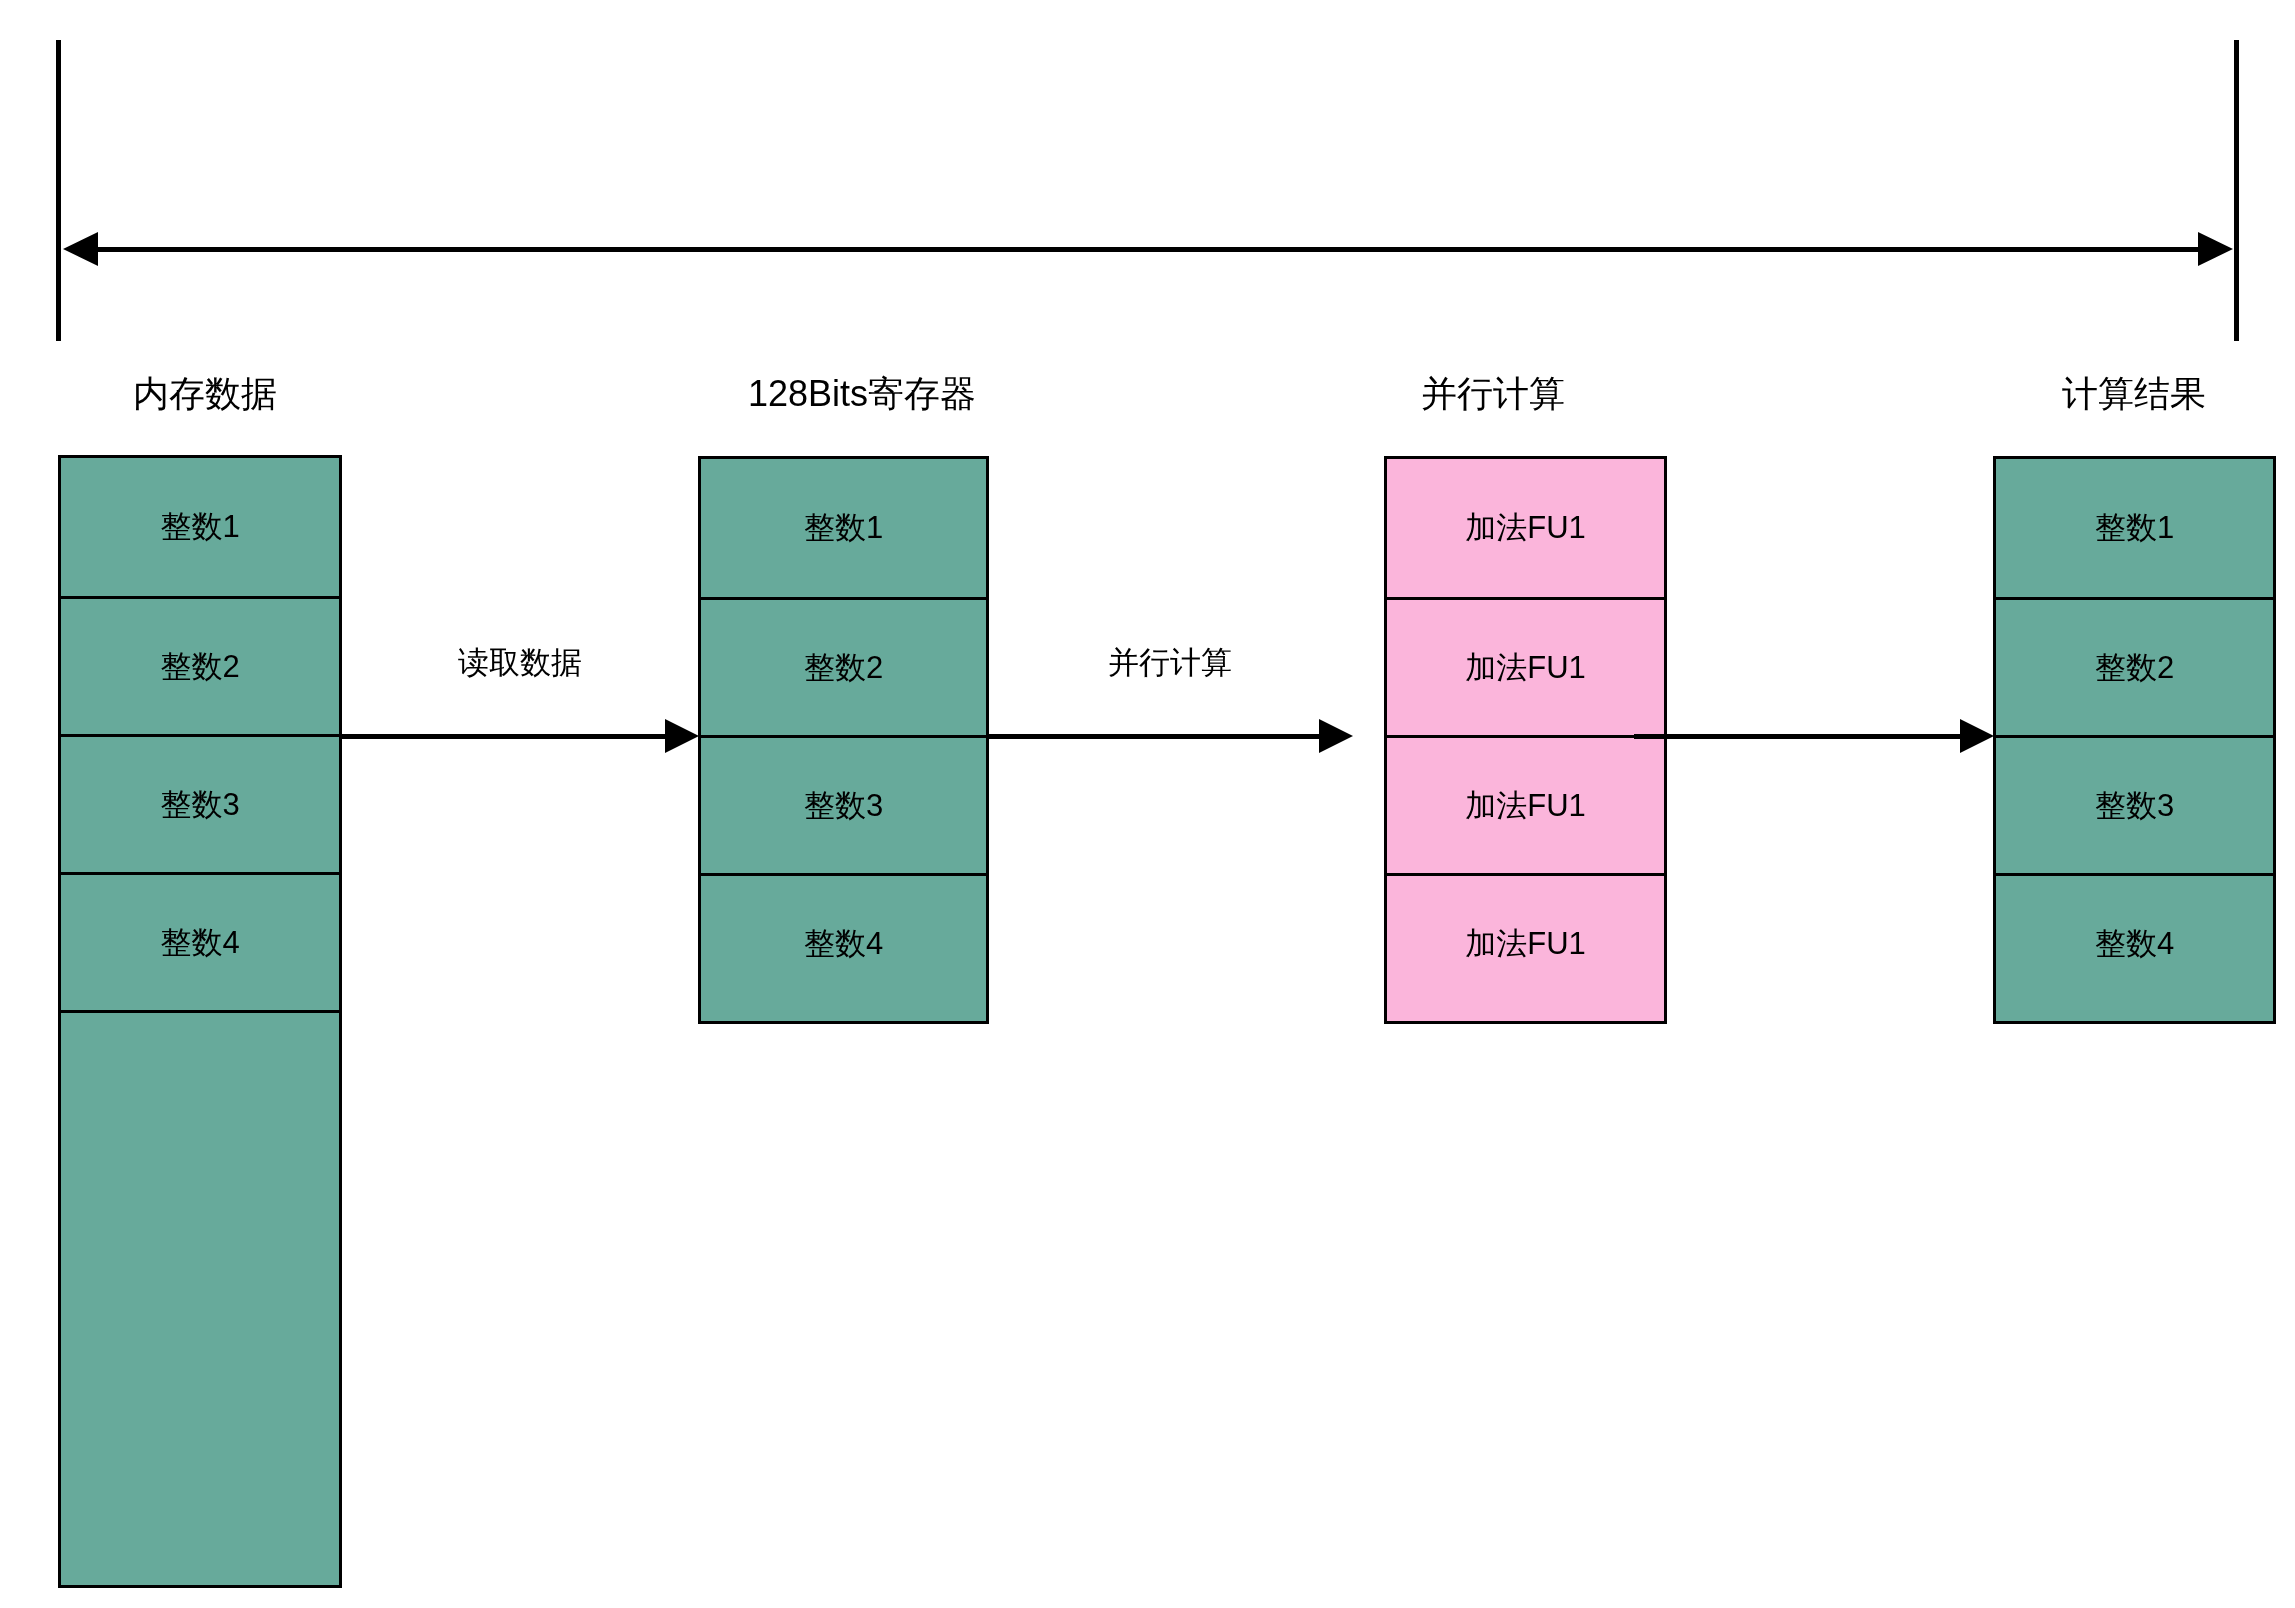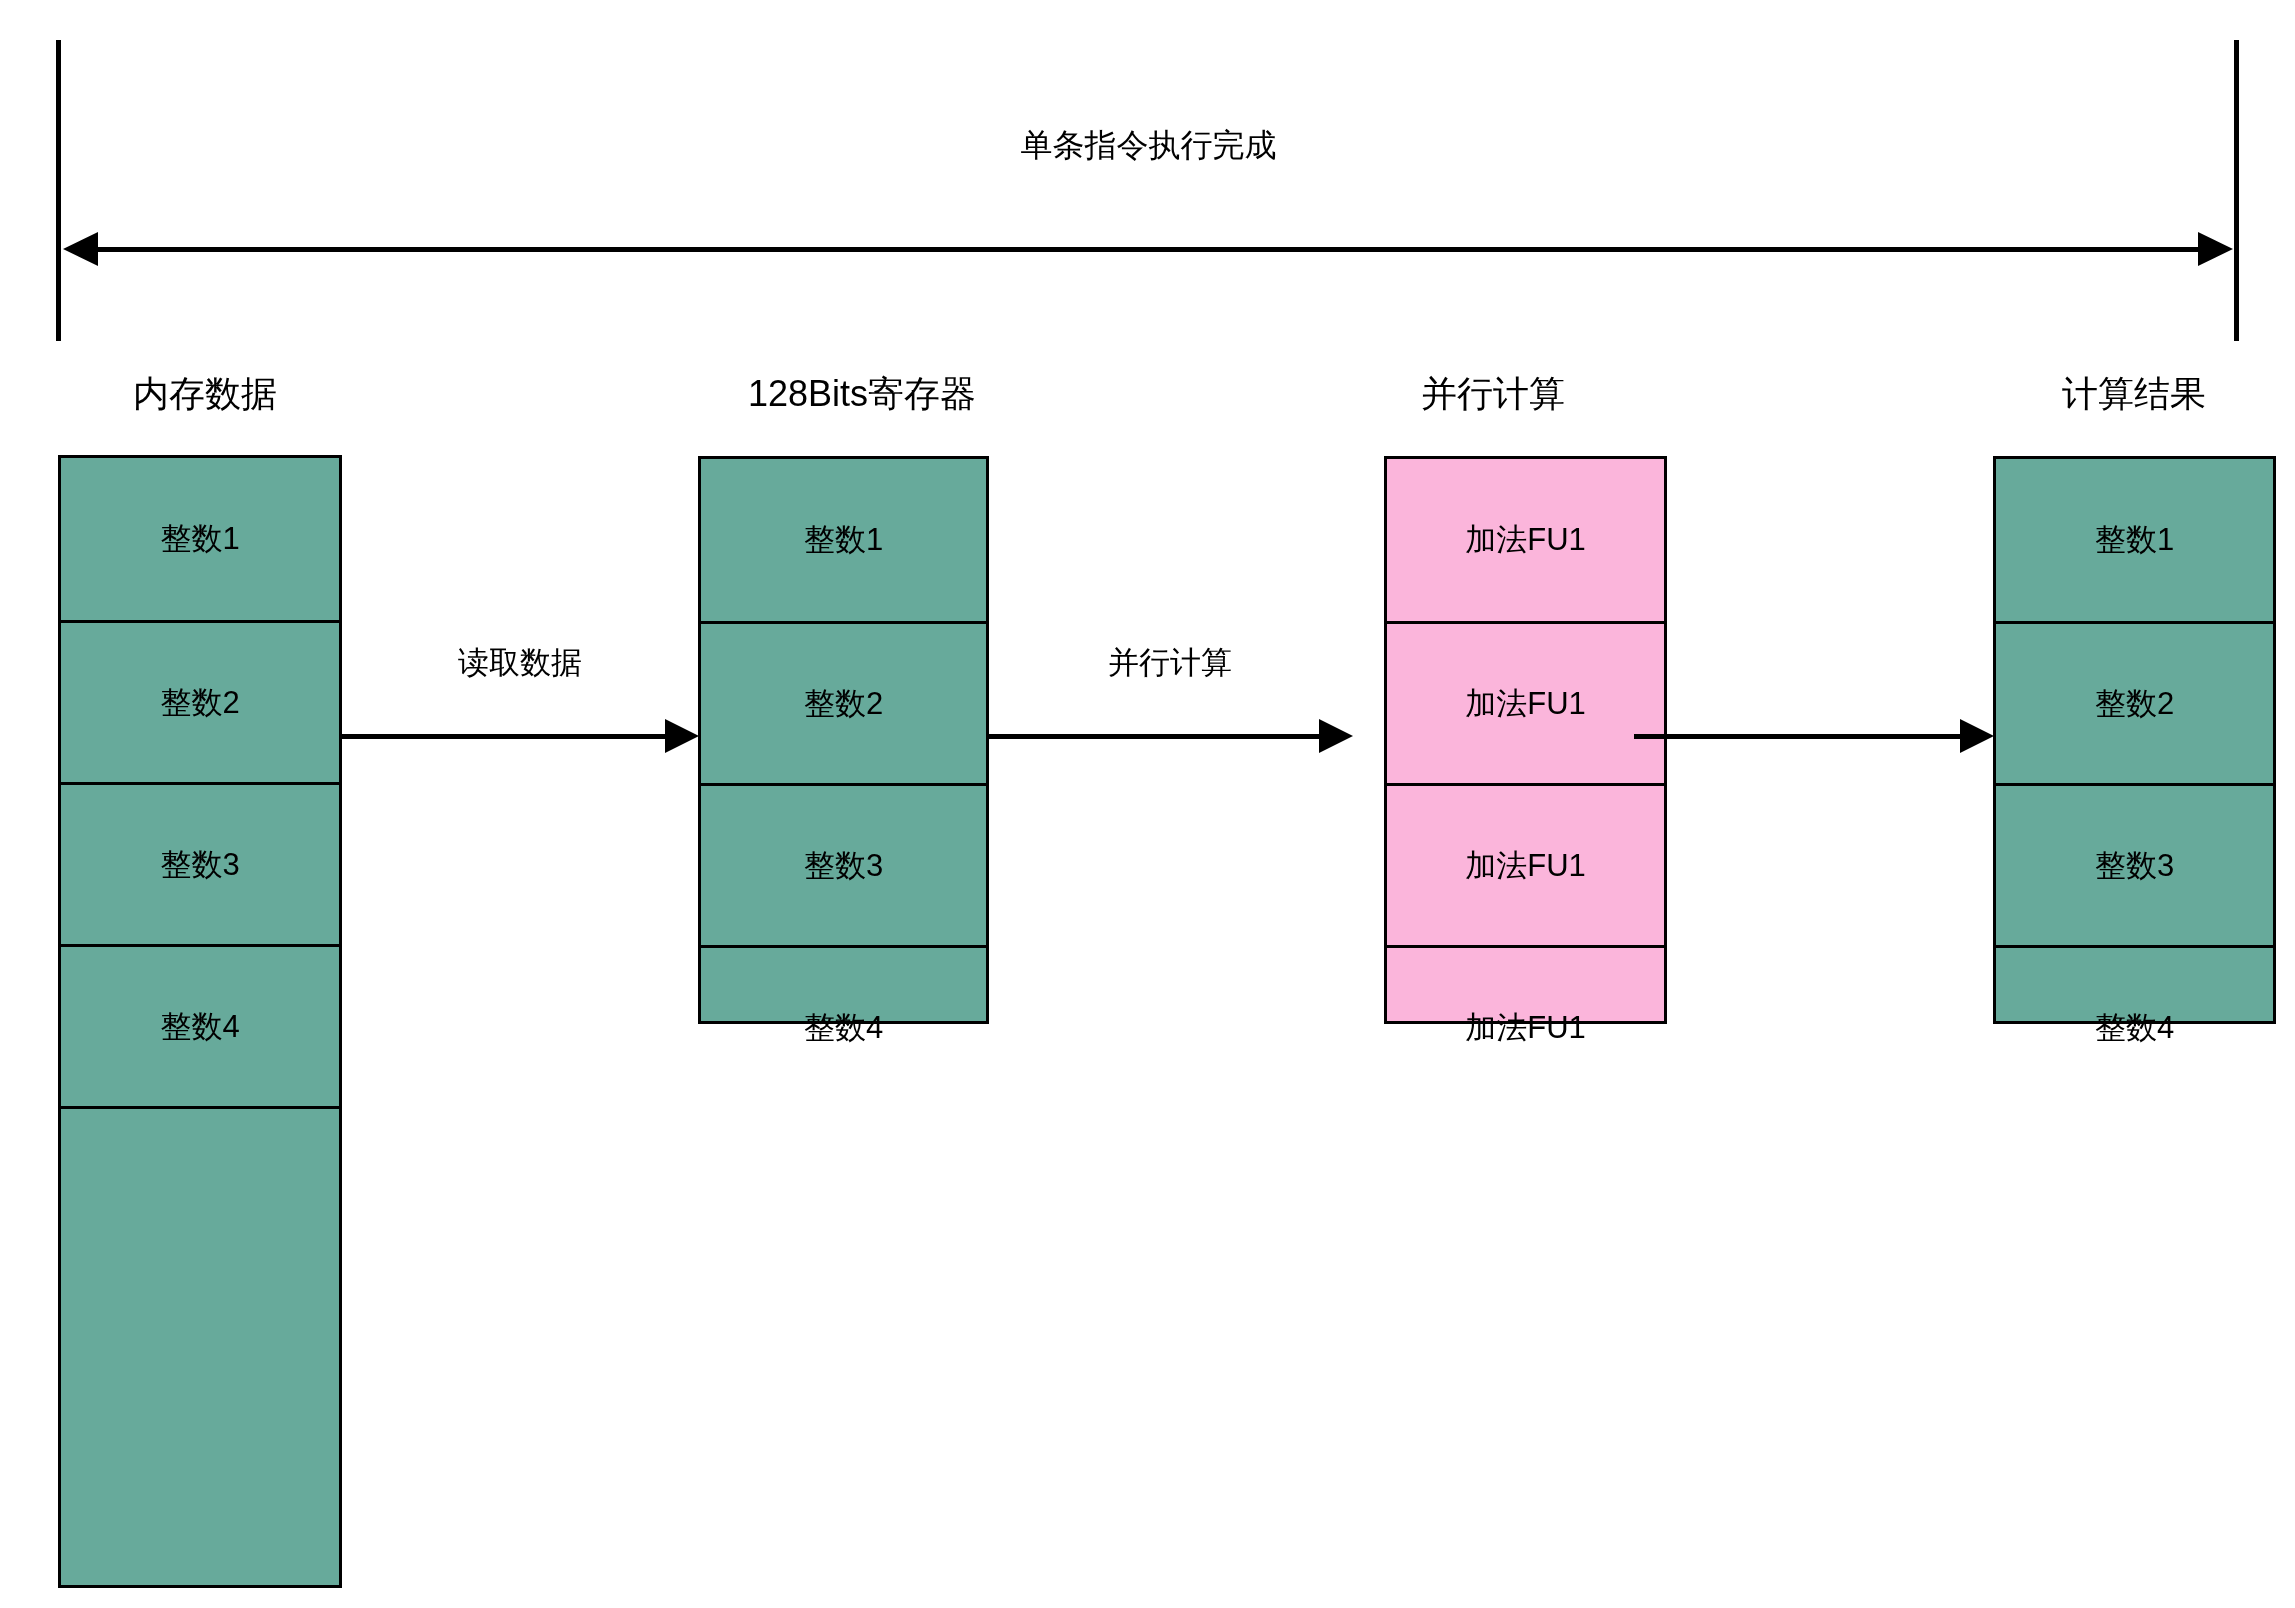--- a/index.html
+++ b/index.html
@@ -75,21 +75,21 @@
   .column.teal { background: #67AA9B; }
   .column.pink { background: #FBB5DB; }
 
   .col-1 { left: 58px;   top: 455px; width: 284px; height: 1133px; }
   .col-2 { left: 698px;  top: 456px; width: 291px; height: 568px; }
   .col-3 { left: 1384px; top: 456px; width: 283px; height: 568px; }
   .col-4 { left: 1993px; top: 456px; width: 283px; height: 568px; }
 
   .cell {
     box-sizing: border-box;
-    height: 162px;
+    height: 138px;
     display: flex;
     align-items: center;
     justify-content: center;
     font-size: 31px;
     border-top: 3.9px solid #000000;
   }
   .cell:first-child { border-top: none; }
   .cell.tall { height: 568px; }
 
   
@@ -126,21 +126,20 @@
   .flabel-1 { left: 520px; }
   .flabel-2 { left: 1170px; }
 </style>
 </head>
 <body>
 
 <div class="canvas">
 
   <div class="tick left"></div>
   <div class="tick right"></div>
-  <div class="span-title">单条指令执行完成</div>
   <div class="span-line"></div>
   <div class="ah ah-left"></div>
   <div class="ah ah-right"></div>
 
   <div class="col-header hdr-1">内存数据</div>
   <div class="col-header hdr-2">128Bits寄存器</div>
   <div class="col-header hdr-3">并行计算</div>
   <div class="col-header hdr-4">计算结果</div>
 
   <div class="column teal col-1">

